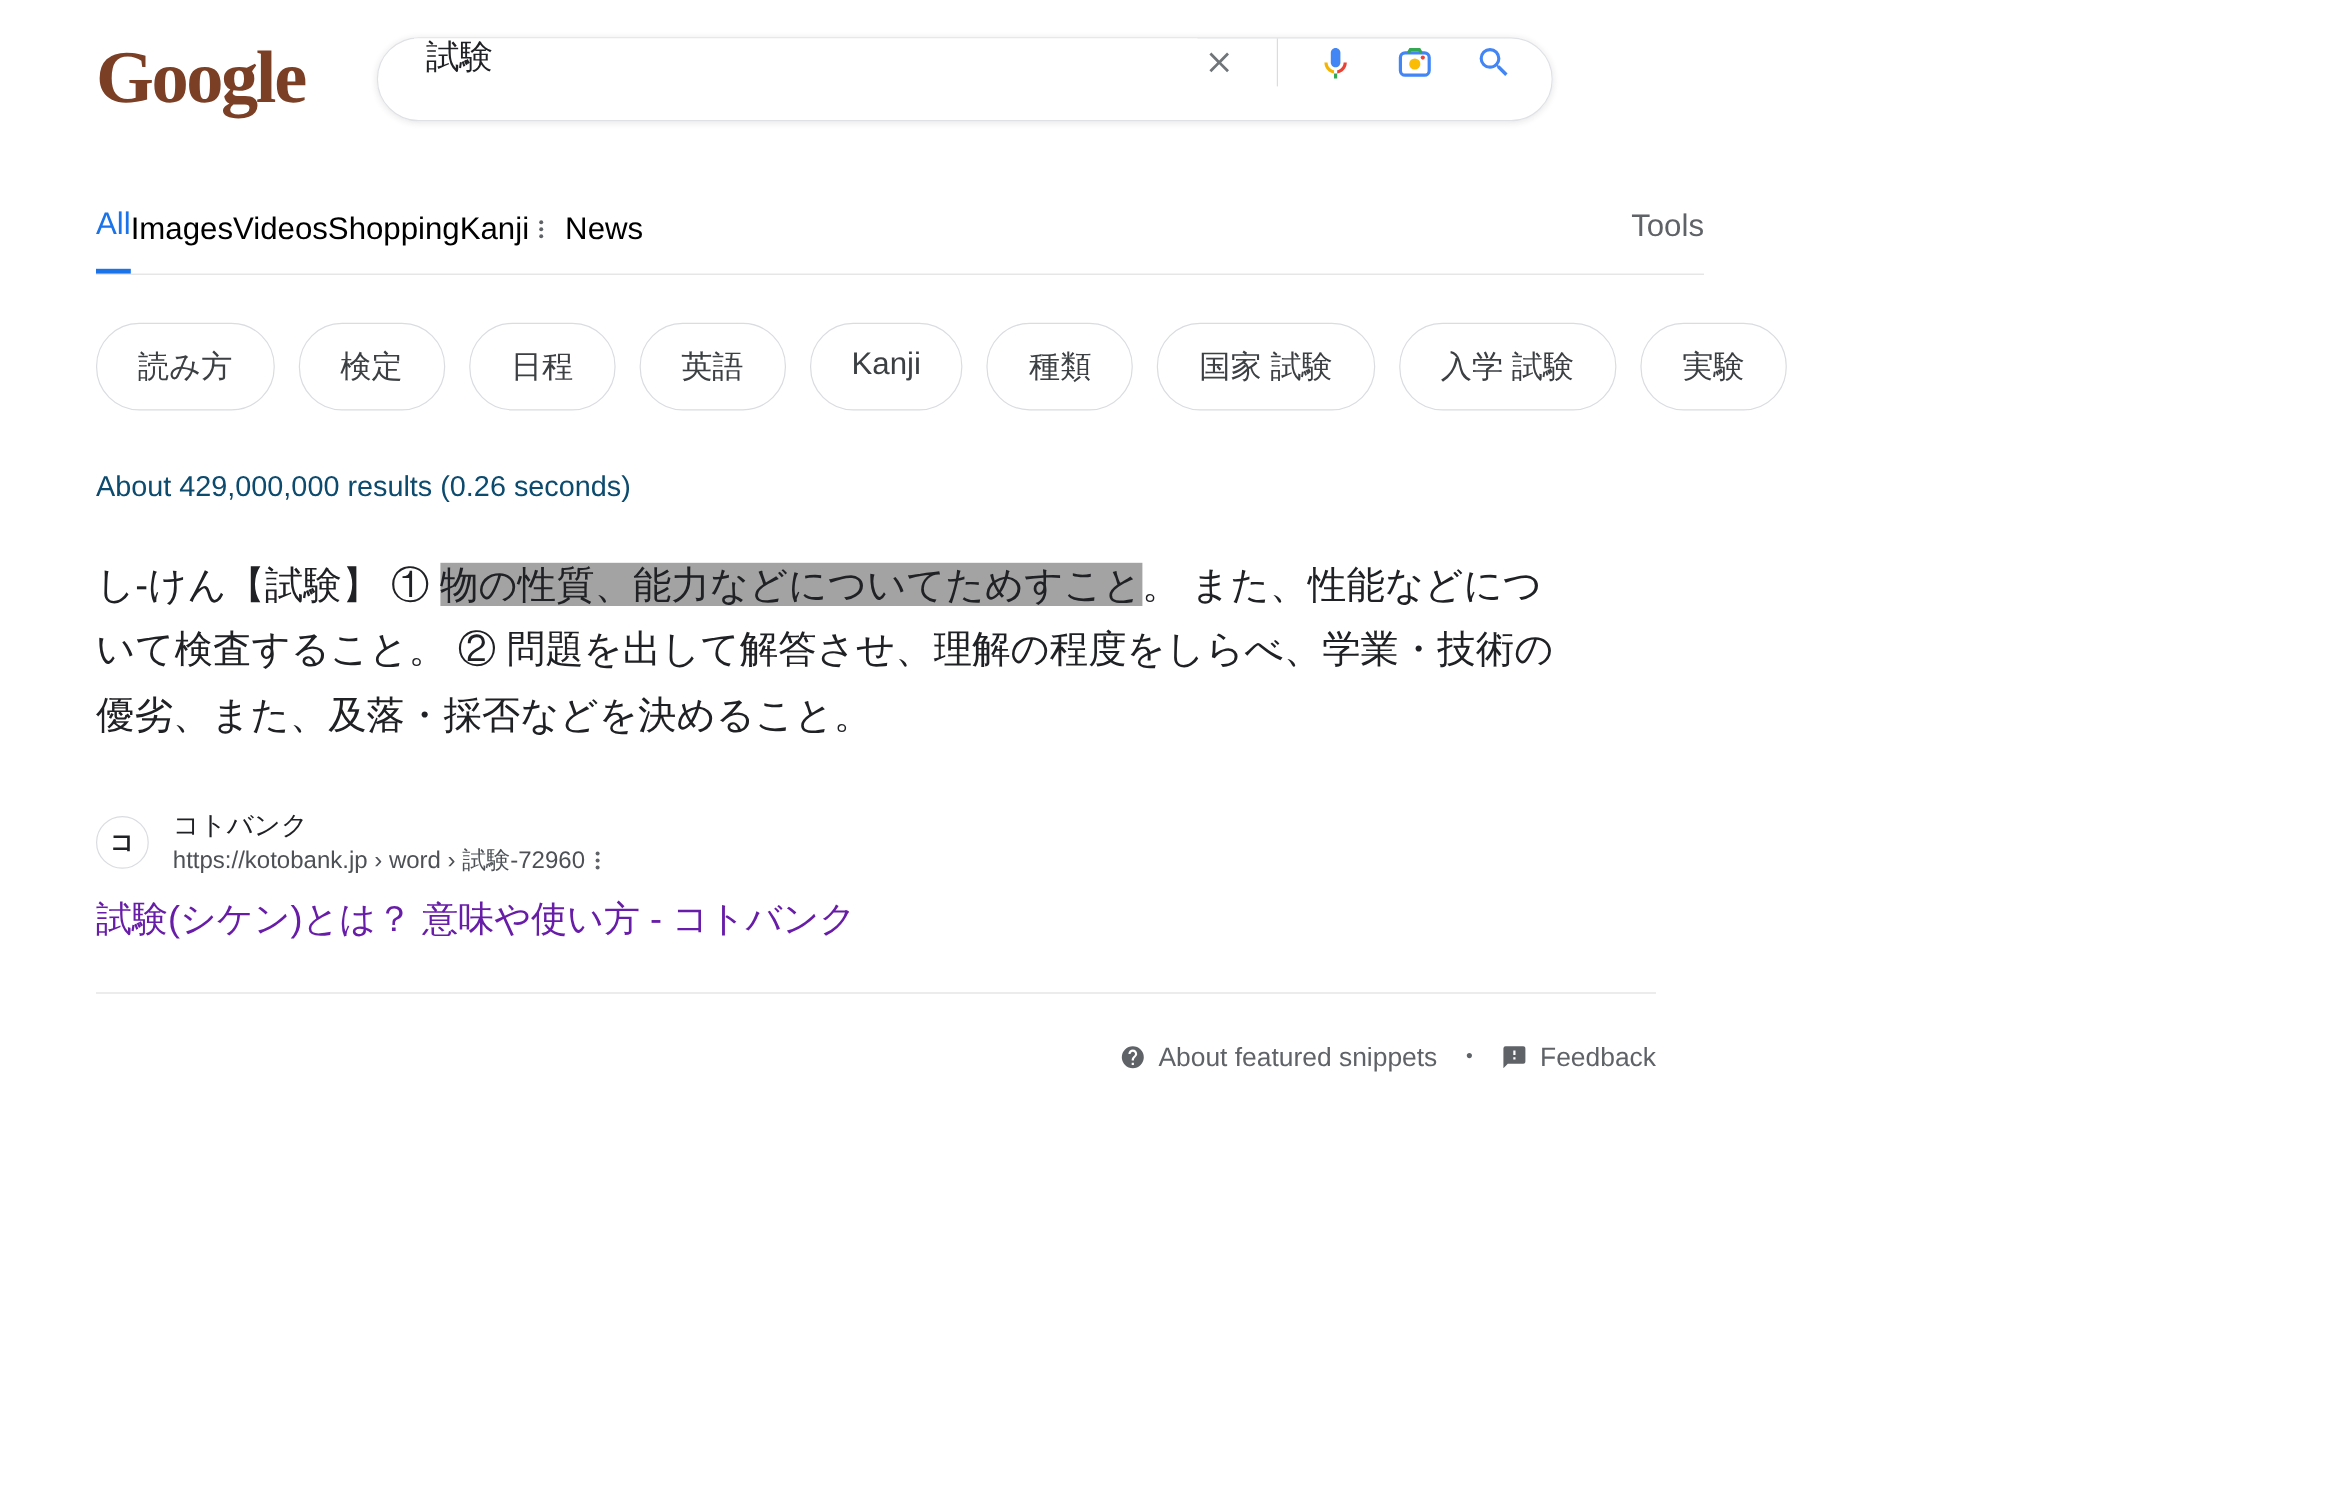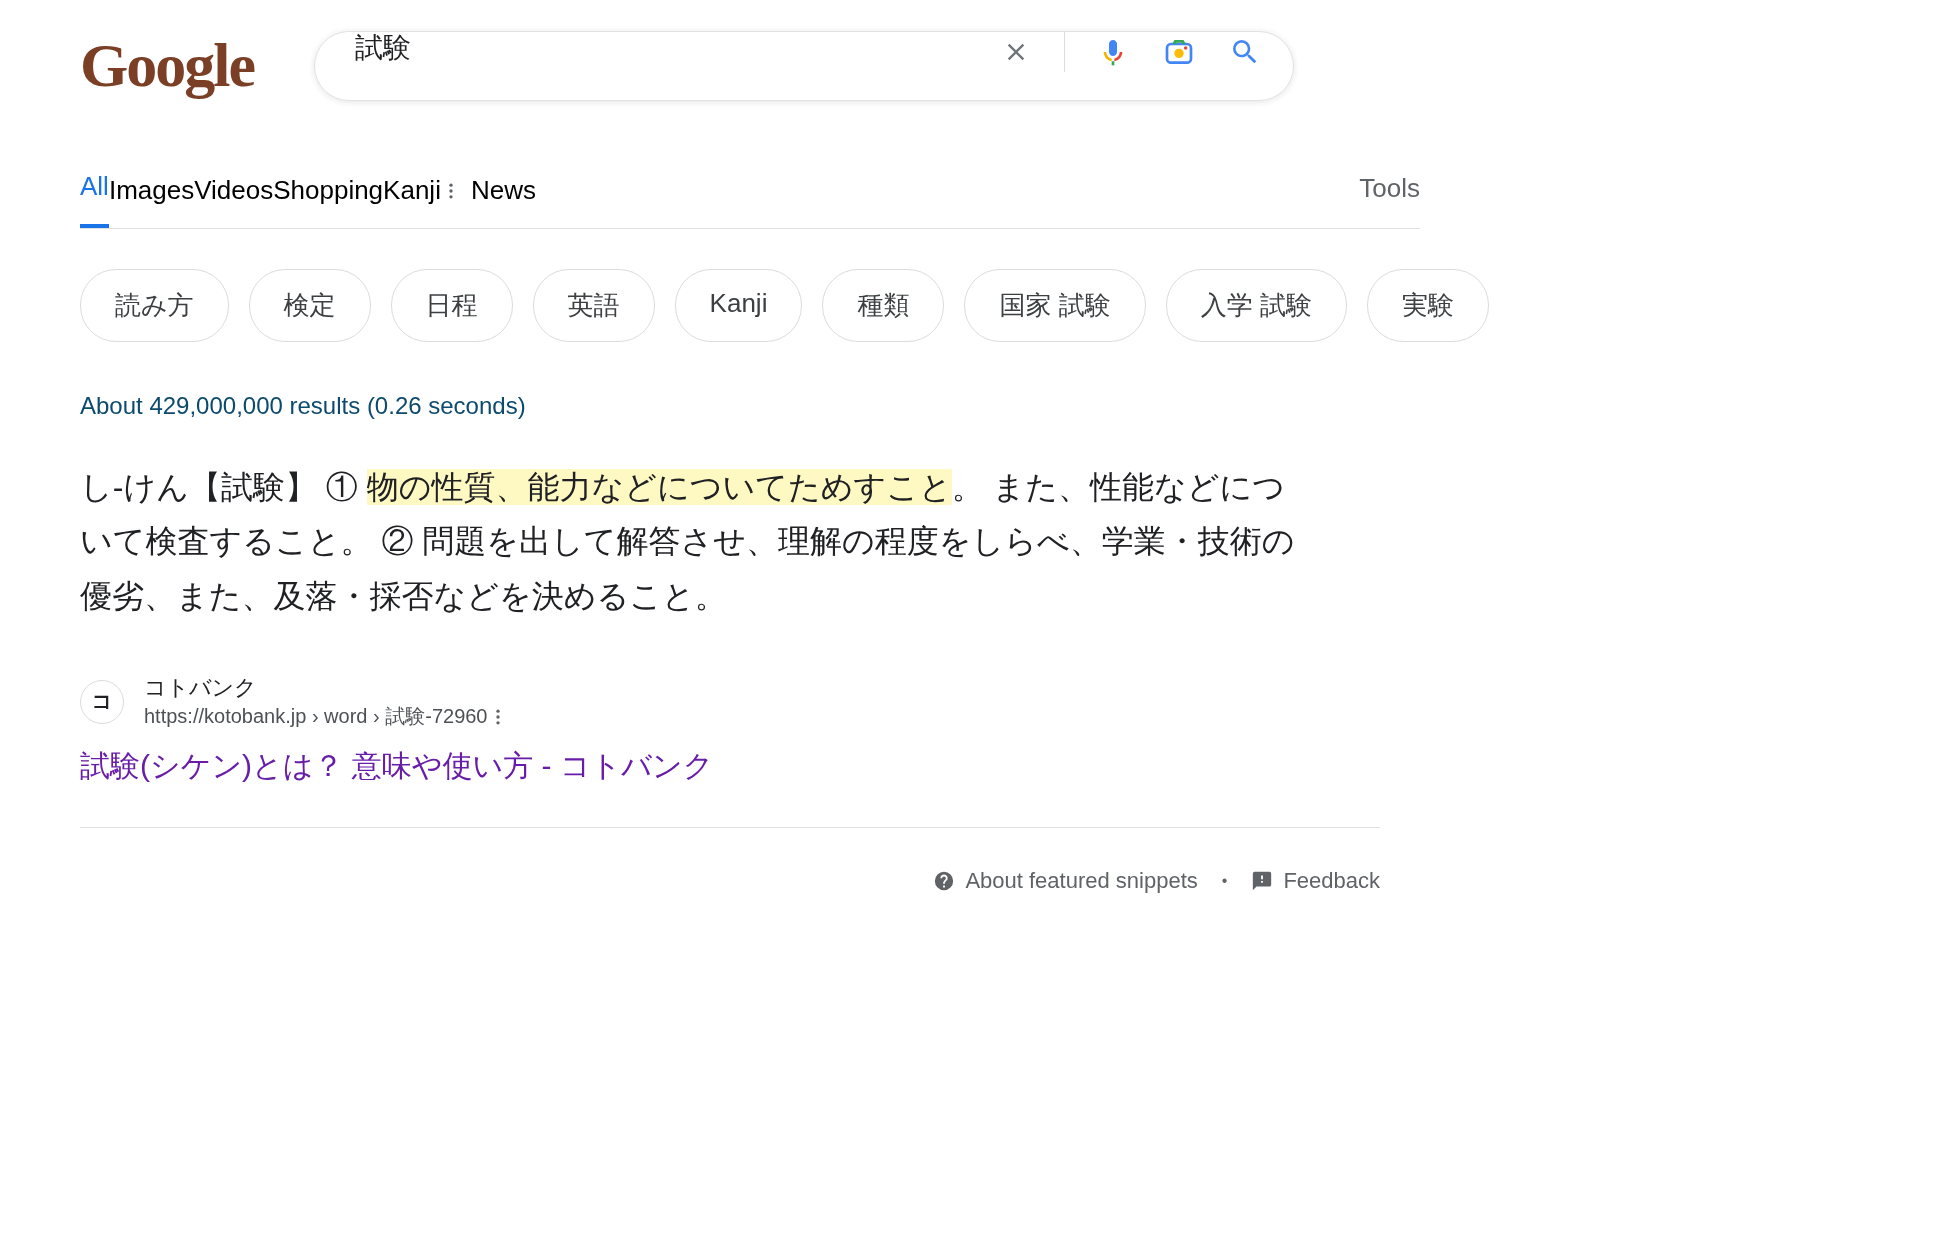--- a/index.html
+++ b/index.html
@@ -117,21 +117,21 @@
     }
 
     .snippet {
       width: 1300px;
       padding: 40px 0 0 80px;
       font-size: 32px;
       line-height: 1.7;
       color: #202124;
     }
 
-    .highlight { background: #fef9c3; }
+    .highlight { background: #a3a3a3; }
 
     .result-item {
       padding: 50px 0 0 80px;
       width: 1300px;
     }
     .result-item .head {
       display: flex;
       align-items: center;
       gap: 20px;
     }

